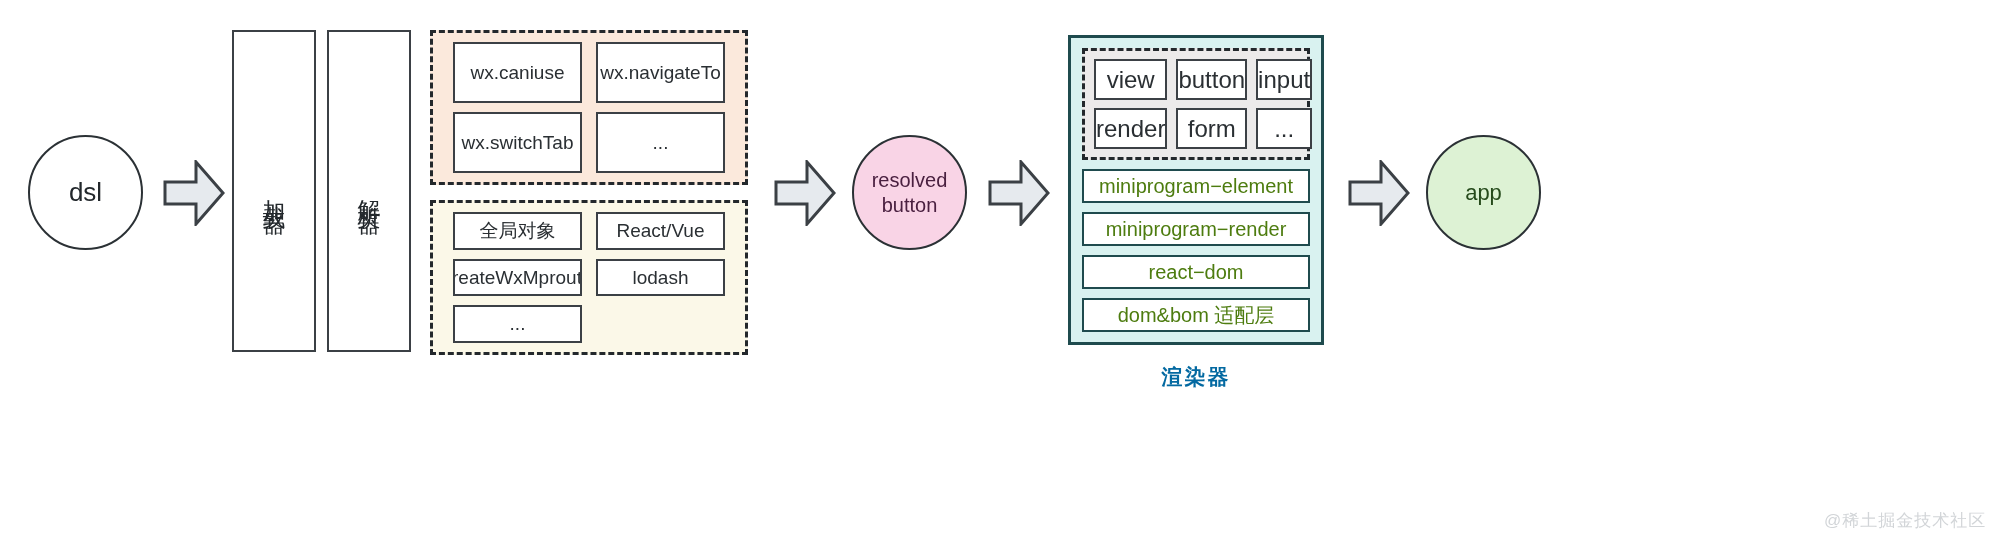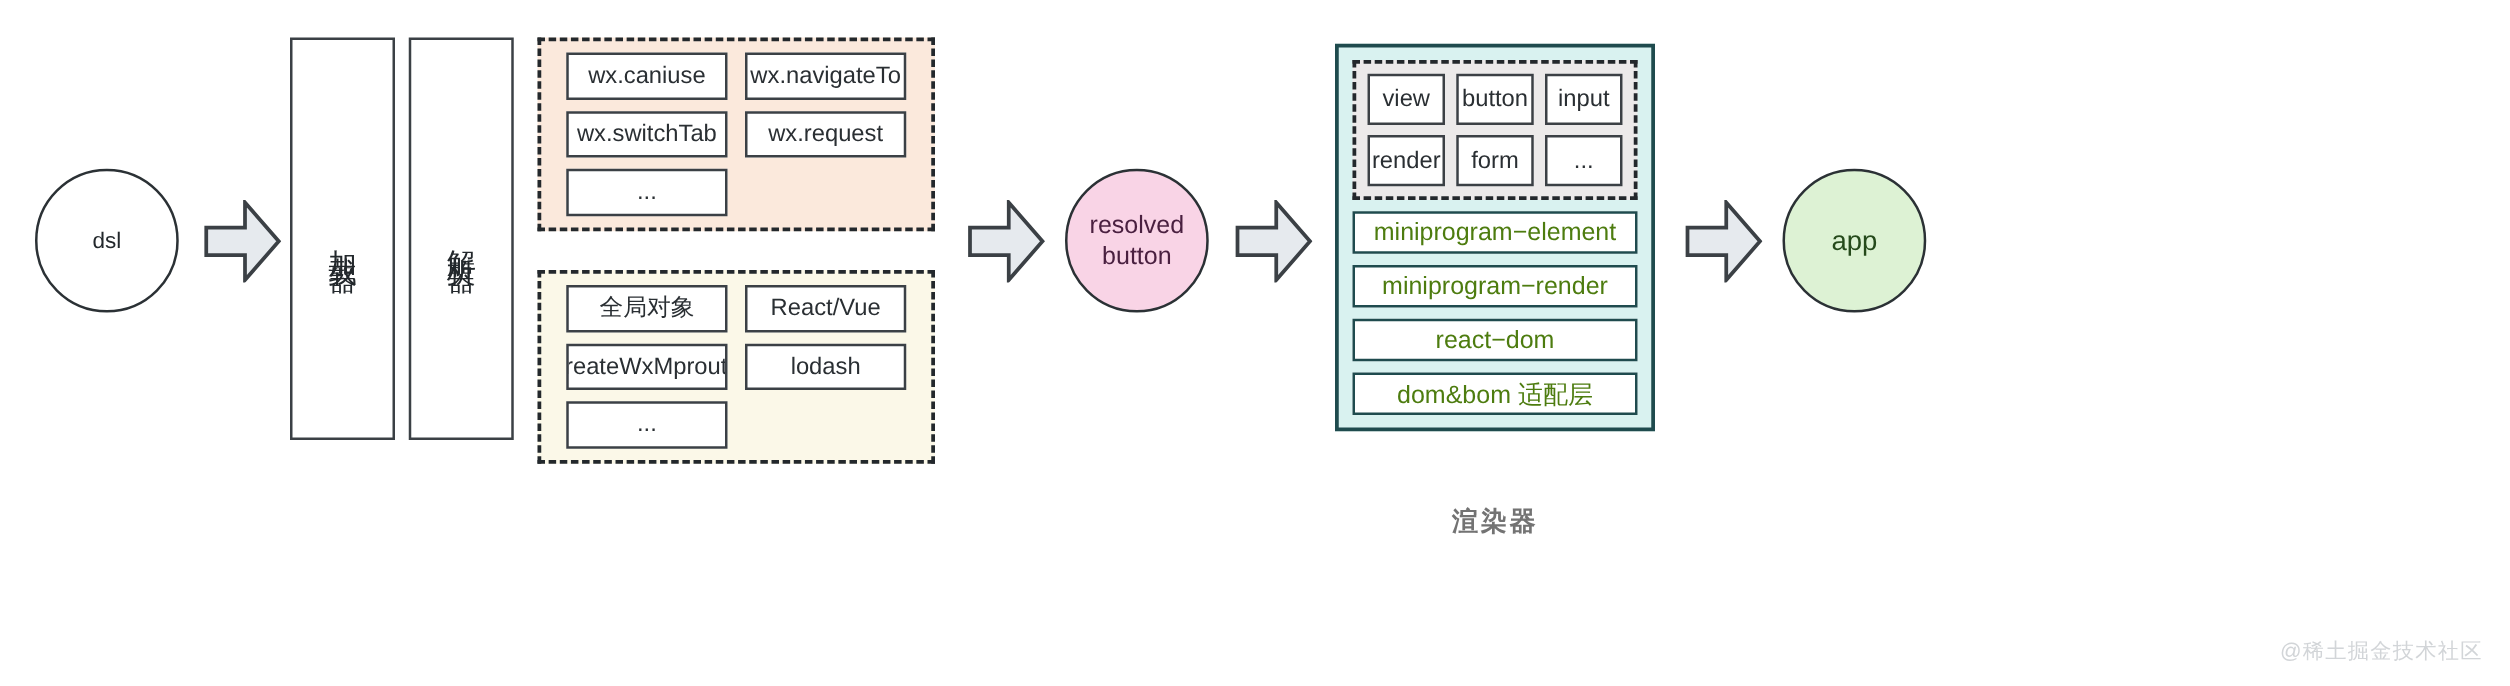--- a/index.html
+++ b/index.html
@@ -101,82 +101,80 @@
     gap: 8px 9px;
   }
   .tag-cell {
     background: #ffffff;
     border: 2px solid #3b4045;
     box-sizing: border-box;
     height: 41px;
     display: flex;
     align-items: center;
     justify-content: center;
-    font-size: 19px;
+    font-size: 24px;
     color: #2a2f33;
   }
   .layer-cell {
     background: #ffffff;
     border: 2px solid #1f4b4e;
     box-sizing: border-box;
     height: 41px;
     display: flex;
     align-items: center;
     justify-content: center;
     font-size: 20px;
     color: #4d7c0f;
   }
   .renderer-caption {
     position: absolute;
     text-align: center;
     font-size: 21px;
     font-weight: bold;
-    color: #737373;
+    color: #0369a1;
     letter-spacing: 2px;
-    margin-top: 40px;
   }
 
   .watermark {
     position: absolute;
     font-size: 17px;
     color: #d2d5d8;
     letter-spacing: 1px;
     white-space: nowrap;
   }
 </style>
 </head>
 <body>
 
 <div id="canvas">
 
-  <div class="circle" style="left:28px; top:135px; width:115px; height:115px; background:#ffffff; font-size:18px; color:#23282c;">
+  <div class="circle" style="left:28px; top:135px; width:115px; height:115px; background:#ffffff; font-size:26px; color:#23282c;">
     <span class="lbl">dsl</span>
   </div>
 
   <svg class="arrow" style="left:163px; top:160px;" width="62" height="66" viewBox="0 0 62 66">
     <polygon points="2,22 33,22 33,2 60,33 33,64 33,44 2,44" fill="#e6eaee" stroke="#3b4045" stroke-width="3" stroke-linejoin="miter"></polygon>
   </svg>
 
   <div class="vbox" style="left:232px; top:30px; width:84px; height:322px;">
     <span class="vtext">加载器</span>
   </div>
 
   <div class="vbox" style="left:327px; top:30px; width:84px; height:322px;">
     <span class="vtext">解析器</span>
   </div>
 
   <div class="dashgroup" style="left:430px; top:30px; width:318px; height:155px; background:#fbe9dc;">
     <div class="cell">wx.caniuse</div>
     <div class="cell">wx.navigateTo</div>
     <div class="cell">wx.switchTab</div>
-    <div class="cell">wx.request</div>
     <div class="cell">...</div>
   </div>
 
-  <div class="dashgroup" style="left:430px; top:216px; width:318px; height:155px; background:#fbf8e8;">
+  <div class="dashgroup" style="left:430px; top:200px; width:318px; height:155px; background:#fbf8e8;">
     <div class="cell">全局对象</div>
     <div class="cell">React/Vue</div>
     <div class="cell">createWxMproute</div>
     <div class="cell">lodash</div>
     <div class="cell">...</div>
   </div>
 
   <svg class="arrow" style="left:774px; top:160px;" width="62" height="66" viewBox="0 0 62 66">
     <polygon points="2,22 33,22 33,2 60,33 33,64 33,44 2,44" fill="#e6eaee" stroke="#3b4045" stroke-width="3" stroke-linejoin="miter"></polygon>
   </svg>

